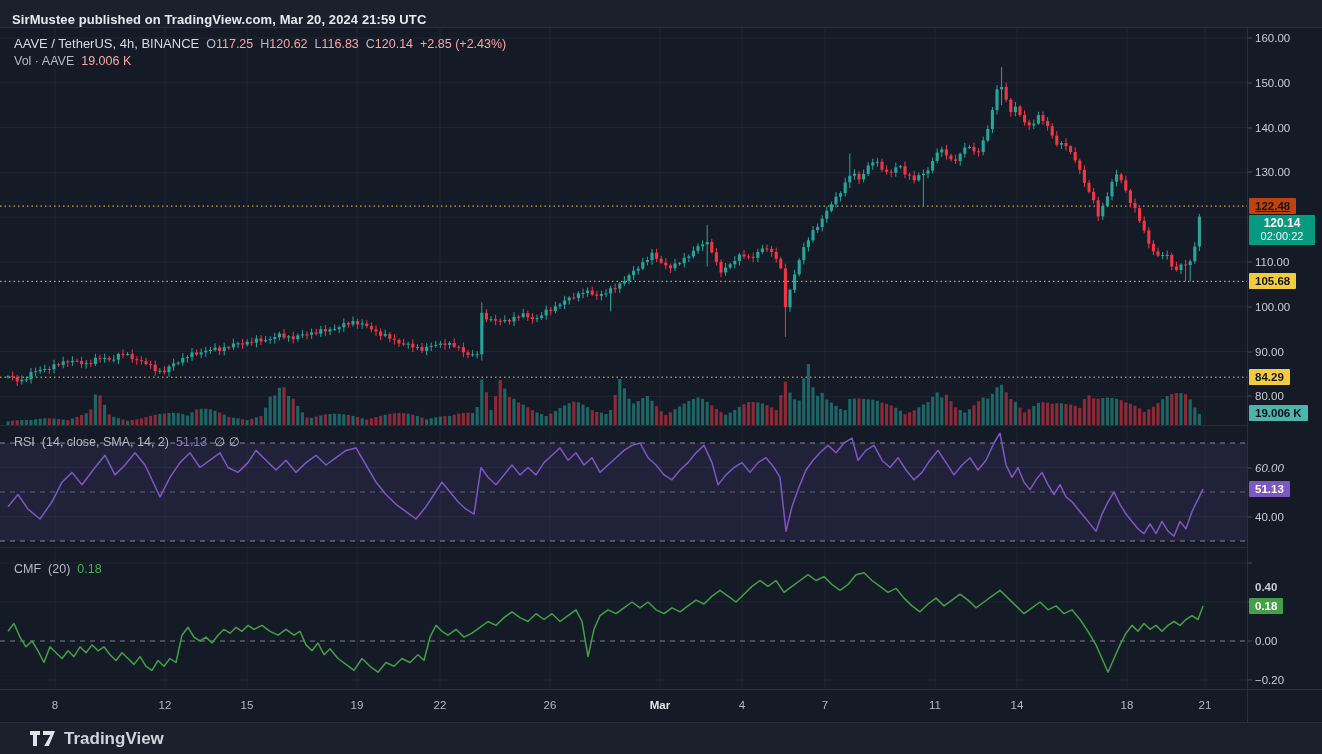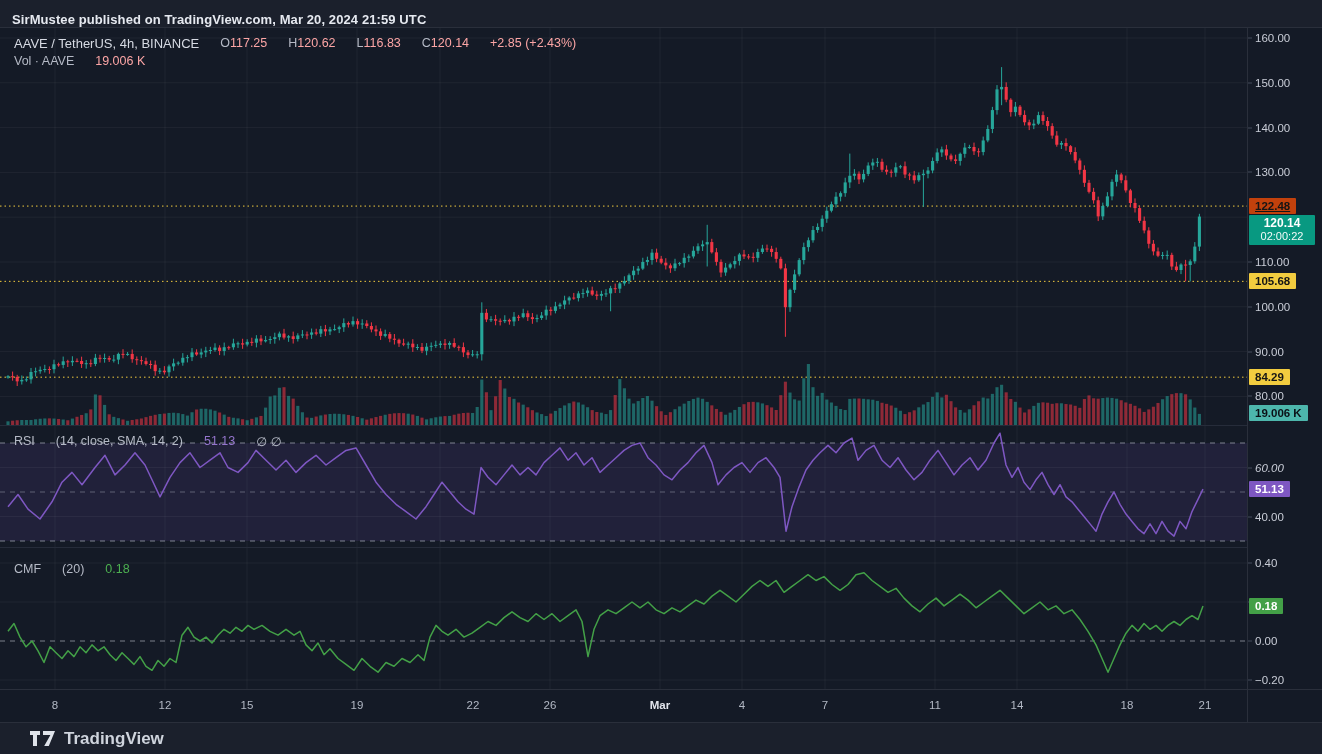--- a/index.html
+++ b/index.html
@@ -16,21 +16,21 @@
   .plot svg{display:block;}
   .axis-col{position:relative;width:75px;height:694px;border-left:1px solid #2a2f3b;background:#141a26;padding-left:30px;}
   .tick-label{position:absolute;left:7px;transform:translateY(-50%);font-size:11.5px;color:#c9cdd7;white-space:nowrap;}
   .tick-dash{position:absolute;left:0;width:4px;height:1px;background:#434a5a;transform:translateY(-50%);}
   .px-box{position:absolute;left:1px;transform:translateY(-50%);font-size:11.5px;font-weight:700;
           padding:2px 6px;border-radius:1px;white-space:nowrap;}
   .last-box{position:absolute;left:1px;width:66px;text-align:center;border-radius:1px;color:#fff;padding:2px 0 3px;}
   .last-box .lp{font-size:12px;font-weight:700;line-height:13px;}
   .last-box .cd{font-size:11px;line-height:12px;opacity:.95;}
   
-  .legend{position:absolute;display:flex;align-items:flex-start;gap:21px;white-space:nowrap;z-index:5;}
+  .legend{position:absolute;display:flex;align-items:flex-end;gap:7px;white-space:nowrap;z-index:5;}
   .lg-title{font-size:13px;color:#d6dae3;}
   .lg-dim{font-size:12.5px;color:#b5bac6;}
   .lg-ohlc{font-size:12.5px;}
   .lg-ohlc .k{color:#b5bac6;}
   .lg-green{color:#fca5a5;}
   .lg-purple{color:#9575cd;}
   .lg-cmfval{color:#4caf50;}
   
   .time-axis{position:absolute;left:0;top:661px;width:1247px;height:33px;border-top:1px solid #2a2f3b;}
   .time-label{position:absolute;top:9px;transform:translateX(-50%);font-size:11.5px;color:#b2b8c4;}
@@ -943,21 +943,21 @@
         <span class="lg-dim">CMF</span>
         <span class="lg-dim">(20)</span>
         <span class="lg-ohlc lg-cmfval">0.18</span>
       </div>
 
       <div class="time-axis" id="time-axis">
           <div class="time-label" style="left: 55px;">8</div>
           <div class="time-label" style="left: 165px;">12</div>
           <div class="time-label" style="left: 247px;">15</div>
           <div class="time-label" style="left: 357px;">19</div>
-          <div class="time-label" style="left: 440px; margin-left: 33px;">22</div>
+          <div class="time-label" style="left: 440px;">22</div>
           <div class="time-label" style="left: 550px;">26</div>
           <div class="time-label major" style="left: 660px;">Mar</div>
           <div class="time-label" style="left: 742px;">4</div>
           <div class="time-label" style="left: 825px;">7</div>
           <div class="time-label" style="left: 935px;">11</div>
           <div class="time-label" style="left: 1017px;">14</div>
           <div class="time-label" style="left: 1127px;">18</div>
           <div class="time-label" style="left: 1205px;">21</div>
         </div>
     </div>
@@ -978,21 +978,21 @@
         <div class="tick-label" style="top: 278.8px;">100.00</div>
         <div class="tick-dash" style="top: 323.6px;"></div>
         <div class="tick-label" style="top: 323.6px;">90.00</div>
         <div class="tick-dash" style="top: 368.4px;"></div>
         <div class="tick-label" style="top: 368.4px;">80.00</div>
         <div class="tick-dash" style="top: 439.5px;"></div>
         <div class="tick-label" style="top: 439.5px; font-style: italic;">60.00</div>
         <div class="tick-dash" style="top: 488.5px;"></div>
         <div class="tick-label" style="top: 488.5px;">40.00</div>
         <div class="tick-dash" style="top: 535px;"></div>
-        <div class="tick-label" style="top: 535px;">0.40</div>
+        <div class="tick-label" style="top: 559px; font-weight: bold;">0.40</div>
         <div class="tick-dash" style="top: 574px;"></div>
         <div class="tick-label" style="top: 574px;">0.20</div>
         <div class="tick-dash" style="top: 613px;"></div>
         <div class="tick-label" style="top: 613px;">0.00</div>
         <div class="tick-dash" style="top: 652px;"></div>
         <div class="tick-label" style="top: 652px;">−0.20</div>
         <div class="px-box" style="top: 178.09px; background: #c2410c; color: rgb(21, 21, 21); text-decoration: underline;">122.48</div>
         <div class="px-box" style="top: 253.354px; background: rgb(242, 204, 63); color: rgb(21, 21, 21);">105.68</div>
         <div class="px-box" style="top: 349.181px; background: rgb(242, 204, 63); color: rgb(21, 21, 21);">84.29</div>
         <div class="last-box" style="background: rgb(8, 153, 129); top: 186.573px; transform: none;">

